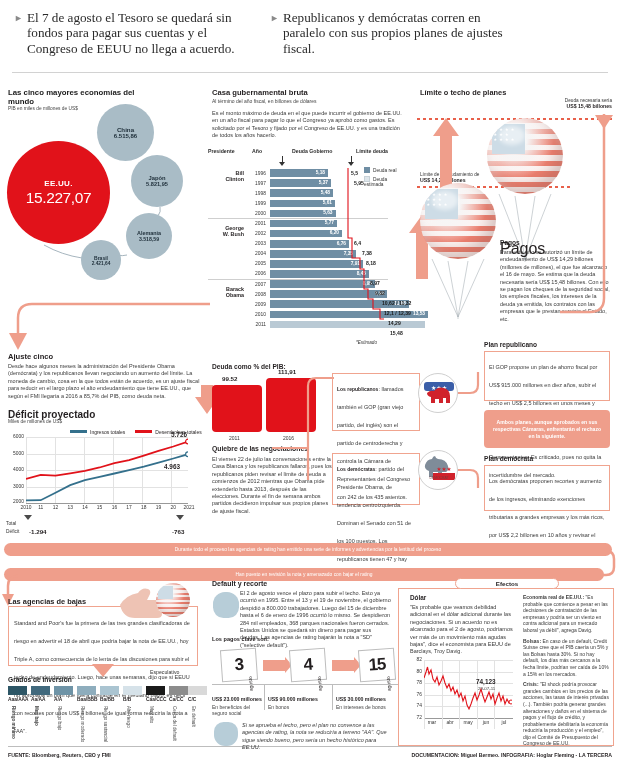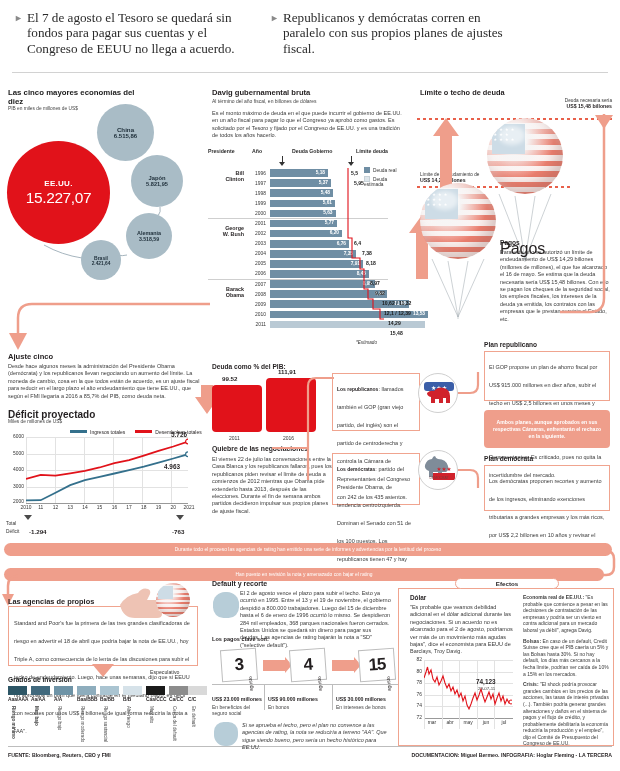--- a/index.html
+++ b/index.html
@@ -150,21 +150,21 @@
     <span class="tri">►</span>
     <span>El 7 de agosto el Tesoro se quedará sin fondos para pagar sus cuentas y el Congreso de EEUU no llega a acuerdo.</span>
   </div>
   <div id="lede2" class="abs lede">
     <span class="tri">►</span>
     <span>Republicanos y demócratas corren en paralelo con sus propios planes de ajustes fiscal.</span>
   </div>
 </div>
 <div id="header-rule" class="abs"></div>
 
-<div id="p1-title" class="abs">Las cinco mayores economías del diez</div>
+<div id="p1-title" class="abs">Las cinco mayores economías del mundo</div>
 <div id="p1-sub" class="abs">PIB en miles de millones de US$</div>
 
 <svg class="abs" style="left:0;top:95px;width:200px;height:195px;">
   <path d="M 100 70 Q 82 40 58 55" stroke="#8fa2ad" stroke-width="0.8" fill="none"></path>
   <path d="M 152 66 Q 165 76 160 85" stroke="#8fa2ad" stroke-width="0.8" fill="none"></path>
   <path d="M 160 112 Q 162 122 150 124" stroke="#8fa2ad" stroke-width="0.8" fill="none"></path>
   <path d="M 127 160 Q 118 162 112 158" stroke="#8fa2ad" stroke-width="0.8" fill="none"></path>
   <path d="M 82 163 Q 62 160 44 150" stroke="#8fa2ad" stroke-width="0.8" fill="none"></path>
 </svg>
 
@@ -182,21 +182,21 @@
 </div>
 <div id="bub-de" class="abs bubble bub-gray">
   <div class="bub-name">Alemania</div>
   <div class="bub-val">3.518,59</div>
 </div>
 <div id="bub-br" class="abs bubble bub-gray">
   <div class="bub-name">Brasil</div>
   <div class="bub-val">2.421,64</div>
 </div>
 
-<div id="p2-title" class="abs">Davig gubernamental bruta</div>
+<div id="p2-title" class="abs">Casa gubernamental bruta</div>
 <div id="p2-sub" class="abs">Al término del año fiscal, en billones de dólares</div>
 <div id="p2-intro" class="abs body-txt">Es el monto máximo de deuda en el que puede incurrir el gobierno de EE.UU. en un año fiscal para pagar lo que el Congreso ya aprobó como gastos. Es solicitado por el Tesoro y fijado por el Congreso de EE.UU. y es una tradición de todos los años hacerlo.</div>
 
 <div class="abs" style="left:208px;top:148px;width:196px;height:175px;">
 
   <div class="abs bc-hdr" style="left:0;top:0;">Presidente</div>
   <div class="abs bc-hdr" style="left:44px;top:0;">Año</div>
   <div class="abs bc-hdr" style="left:84px;top:0;">Deuda Gobierno</div>
   <div class="abs bc-hdr" style="left:148px;top:0;">Límite deuda</div>
   <div class="abs" style="left:74px;top:8px;width:1px;height:8px;background:#333;"></div>
@@ -326,21 +326,21 @@
   <div class="limit-lbl" style="left:158px;top:112px;">8,18</div>
   <div class="limit-lbl" style="left:162px;top:132px;">8,97</div>
   <div class="limit-lbl" style="left:167px;top:142px;">9,82</div>
   <div class="limit-lbl" style="left:174px;top:152px;">10,62 / 11,32</div>
   <div class="limit-lbl" style="left:176px;top:162px;">12,1 / 12,39</div>
   <div class="limit-lbl" style="left:180px;top:172px;">14,29</div>
   <div class="limit-lbl" style="left:182px;top:182px;">15,48</div>
   <div class="abs" style="left:148px;top:192px;font-size:4.6px;font-style:italic;color:#333;">*Estimado</div>
 </div>
 
-<div id="p3-title" class="abs">Límite o techo de deuda</div>
+<div id="p3-title" class="abs">Límite o techo de planes</div>
 
 <div class="dotline" style="left:417px;top:118px;width:198px;"></div>
 <div class="dotline" style="left:417px;top:186px;width:155px;"></div>
 
 <div class="abs" style="left:500px;top:98px;width:112px;text-align:right;">
   <div style="font-size:4.7px;color:#333;">Deuda necesaria sería</div>
   <div style="font-size:5.2px;font-weight:bold;">US$ 15,48 billones</div>
 </div>
 <div class="abs" style="left:420px;top:172px;width:120px;">
   <div style="font-size:4.7px;color:#333;">Límite de endeudamiento de</div>
@@ -519,21 +519,21 @@
   <path d="M2 2 L26 2 Q34 2 34 10 L34 18 Q34 26 26 26 L2 26" stroke="#ef9e8b" stroke-width="2.5" fill="none"></path>
 </svg>
 <div class="abs" style="left:4px;top:568px;width:600px;height:13px;background:#ef9e8b;border-radius:7px;">
   <div style="width:100%;height:100%;display:flex;align-items:center;justify-content:center;color:#fff;font-size:4.9px;">Han puesto en revisión la nota y amenazado con bajar el rating</div>
 </div>
 <svg class="abs" style="left:2px;top:574px;width:40px;height:34px;">
   <path d="M30 2 L16 2 Q6 2 6 12 L6 20" stroke="#ef9e8b" stroke-width="2.5" fill="none"></path>
   <polygon points="6,32 0,20 12,20" fill="#ef9e8b"></polygon>
 </svg>
 
-<div id="r-title" class="abs">Las agencias de propios</div>
+<div id="r-title" class="abs">Las agencias de bajas</div>
 <div id="r-box" class="abs">
   <span class="body-txt">Standard and Poor's fue la primera de las tres grandes clasificadoras de riesgo en advertir el 18 de abril que podría bajar la nota de EE.UU., hoy Triple A, como consecuencia de lo lenta de las discusiones para subir el techo de endeudamiento. Luego, hace unas semanas, dijo que si EEUU no aprobaba un plan que fuera confiable en el mediano plazo, es decir con recortes por unos US$ 4 billones, de igual forma reduciría la nota a "AA".</span>
 </div>
 
 <svg class="abs" style="left:118px;top:585px;width:60px;height:34px;">
   <path d="M2 20 q6 -10 18 -12 q4 -6 10 -4 q3 1 2 5 l-3 6 h16 q6 0 6 5 t-6 5 h-6 q5 0 5 4 t-5 4 h-22 q-12 0 -15 -13z" fill="#eec3b4"></path>
 </svg>
 <div class="abs" style="left:156px;top:583px;width:34px;height:34px;border-radius:50%;
      background:radial-gradient(circle at 34% 28%,#fff 0%,#f8f8f8 16%,transparent 52%),
      repeating-linear-gradient(to bottom,#ee8070 0 7%,#fdf3f1 7% 14%);

